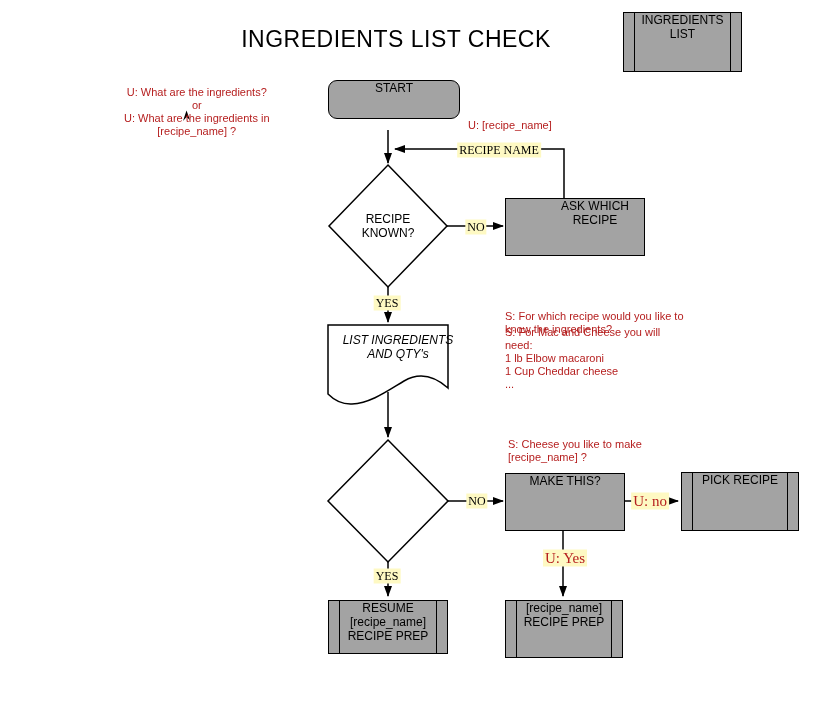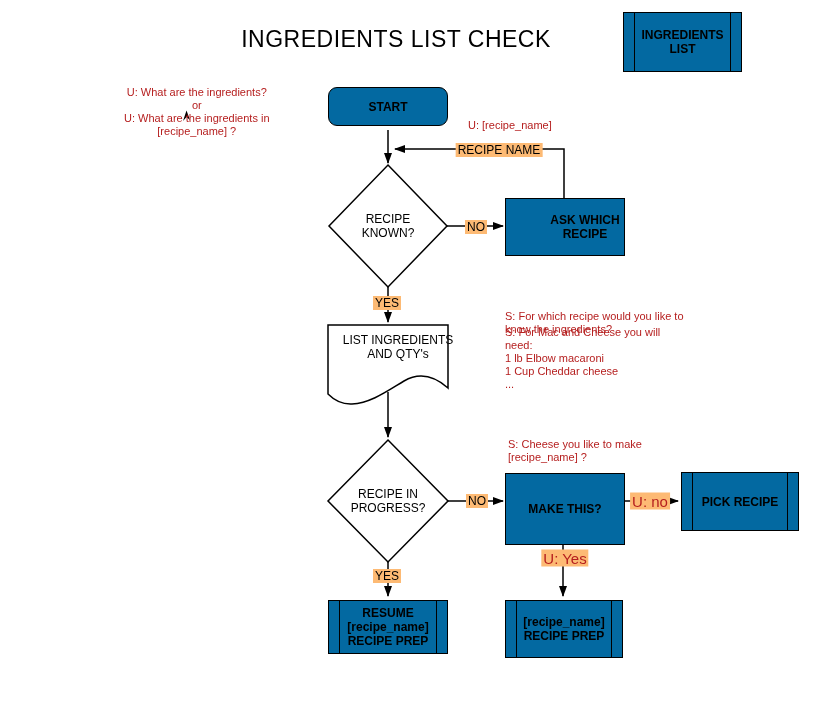--- a/index.html
+++ b/index.html
@@ -6,37 +6,37 @@
   .canvas {
     position:relative; width:834px; height:714px; background:#ffffff;
     font-family:"Liberation Sans", sans-serif; color:#000; overflow:hidden;
   }
   svg.layer { position:absolute; left:0; top:0; }
   .title {
     position:absolute; left:396px; top:26px; transform:translateX(-50%);
     font-size:23px; letter-spacing:0.5px; white-space:nowrap; color:#000;
   }
   .node {
-    position:absolute; border:1.5px solid #000; background:#0369a1;
-    display:flex; align-items:center; justify-content:center; text-align:center;
-    font-size:12px; line-height:14px; white-space:pre-line; box-sizing:border-box;font-weight:bold;
+    position:absolute; border:1.5px solid #000; background:#a3a3a3;
+    display:flex; justify-content:center; text-align:center;
+    font-size:12px; line-height:14px; white-space:pre-line; box-sizing:border-box;
   }
   .rounded { border-radius:9px; }
   .ppbox::before, .ppbox::after {
     content:""; position:absolute; top:0; bottom:0; width:0; border-left:1.5px solid #000;
   }
   .ppbox::before { left:10px; }
   .ppbox::after  { right:10px; }
   .shape-label {
     position:absolute; display:flex; align-items:center; justify-content:center;
     text-align:center; font-size:12px; line-height:14px; white-space:pre-line;
   }
   .edge-label {
-    position:absolute; transform:translate(-50%,-50%); background:#fdba74;
-    padding:0 2px; font-size:12px; white-space:nowrap;
+    position:absolute; transform:translate(-50%,-50%); background:#fef9c3;
+    padding:0 2px; font-size:12px; white-space:nowrap;font-family:Liberation Serif, serif;
   }
   .edge-label.red { font-size:15px; }
   .red { color:#b51e1e; }
   .annotation {
     position:absolute; font-size:11px; line-height:13px;
     white-space:pre-line; color:#b51e1e;
   }
 </style>
 </head>
 <body>
@@ -68,54 +68,52 @@
     <path d="M183,121 L186.5,110.5 L190,120 L186.5,117 Z" fill="#000"></path>
   </svg>
 
   <div class="title">INGREDIENTS LIST CHECK</div>
 
   <div class="node ppbox" style="left:623px; top:12px; width:119px; height:60px;">
     <span>INGREDIENTS
 LIST</span>
   </div>
 
-  <div class="node rounded" style="left:328px; top:87px; width:120px; height:39px;">
+  <div class="node rounded" style="left:328px; top:80px; width:132px; height:39px;">
     <span>START</span>
   </div>
 
-  <div class="node" style="left:505px; top:198px; width:120px; height:58px;padding-left:40px;">
+  <div class="node" style="left:505px; top:198px; width:140px; height:58px;padding-left:40px;">
     <span>ASK WHICH
 RECIPE</span>
   </div>
 
-  <div class="node" style="left:505px; top:473px; width:120px; height:72px;">
+  <div class="node" style="left:505px; top:473px; width:120px; height:58px;">
     <span>MAKE THIS?</span>
   </div>
 
   <div class="node ppbox" style="left:681px; top:472px; width:118px; height:59px;">
     <span>PICK RECIPE</span>
   </div>
 
   <div class="node ppbox" style="left:328px; top:600px; width:120px; height:54px;">
     <span>RESUME
 [recipe_name]
 RECIPE PREP</span>
   </div>
 
   <div class="node ppbox" style="left:505px; top:600px; width:118px; height:58px;">
     <span>[recipe_name]
 RECIPE PREP</span>
   </div>
 
   <div class="shape-label" style="left:328px; top:199px; width:120px; height:54px;">RECIPE
 KNOWN?</div>
-  <div class="shape-label" style="left:328px; top:330px; width:140px; height:34px;">LIST INGREDIENTS
+  <div class="shape-label" style="left:328px; top:330px; width:140px; height:34px;font-style:italic;">LIST INGREDIENTS
 AND QTY's</div>
-  <div class="shape-label" style="left:328px; top:474px; width:120px; height:54px;">RECIPE IN
-PROGRESS?</div>
 
   <span class="edge-label" style="left:499px; top:150px;">RECIPE NAME</span>
   <span class="edge-label" style="left:476px; top:227px;">NO</span>
   <span class="edge-label" style="left:387px; top:303px;">YES</span>
   <span class="edge-label" style="left:477px; top:501px;">NO</span>
   <span class="edge-label" style="left:387px; top:576px;">YES</span>
   <span class="edge-label red" style="left:650px; top:501px;">U: no</span>
   <span class="edge-label red" style="left:565px; top:558px;">U: Yes</span>
 
   <div class="annotation" style="left:124px; top:86px;text-align:center;">U: What are the ingredients?

